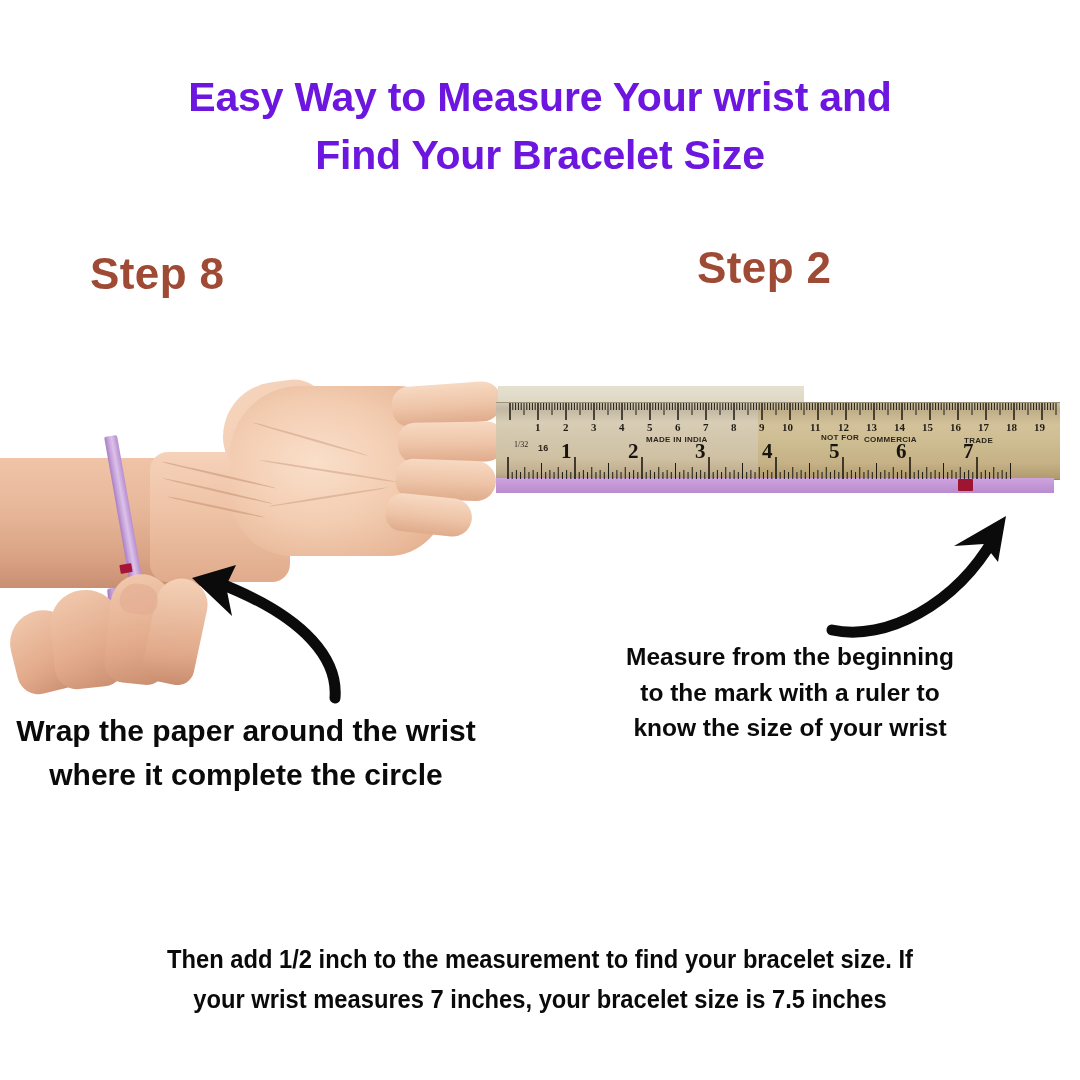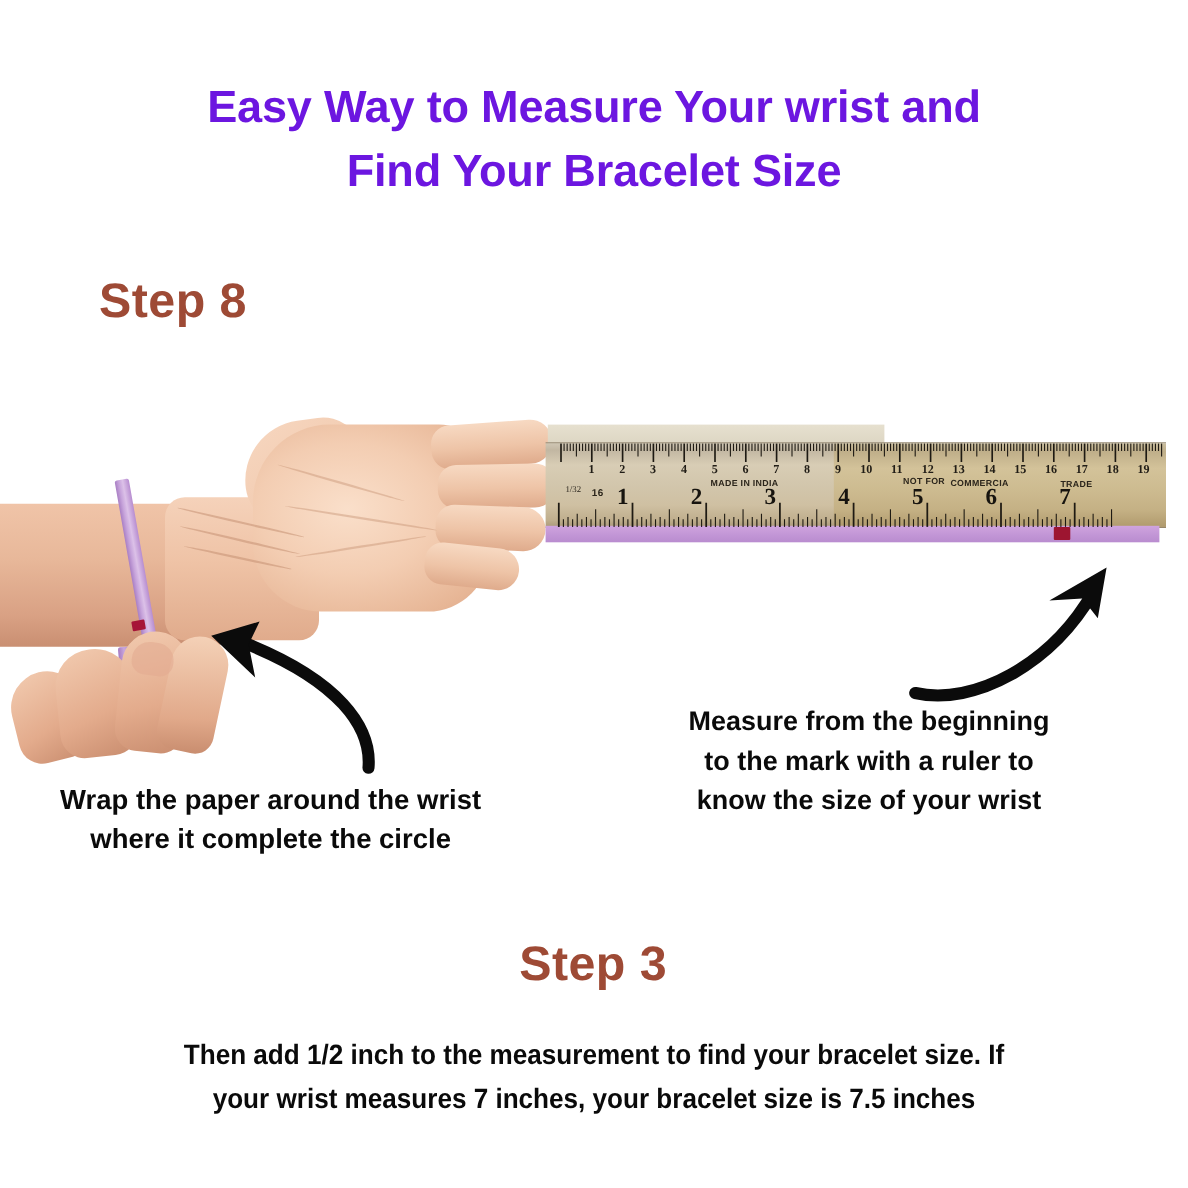--- a/index.html
+++ b/index.html
@@ -54,21 +54,21 @@
     position: absolute;
     color: #0a0a0a;
     font-weight: bold;
     text-align: center;
     line-height: 1.45;
   }
   #step1-caption {
     left: 0px;
     top: 709px;
     width: 492px;
-    font-size: 25px;
+    font-size: 30px;
   }
   #step2-caption {
     left: 560px;
     top: 639px;
     width: 460px;
     font-size: 24.5px;
   }
   #step3-caption {
     left: 70px;
     top: 940px;
@@ -323,20 +323,21 @@
 
 <div class="canvas">
 
   <div class="title">
     <span class="tline">Easy Way to Measure Your wrist and</span>
     <span class="tline">Find Your Bracelet Size</span>
   </div>
 
   <div class="step-heading" id="step1-heading">Step 8</div>
 
+  <div class="step-heading" id="step2-heading">Step 2</div>
 
   <div id="photo-hand">
     <div class="forearm"></div>
     <div class="wrist"></div>
     <div class="thumb-base"></div>
     <div class="palm"></div>
     <div class="finger f1"></div>
     <div class="finger f2"></div>
     <div class="finger f3"></div>
     <div class="finger f4"></div>
@@ -739,19 +740,18 @@
     <span class="cline">Wrap the paper around the wrist</span>
     <span class="cline">where it complete the circle</span>
   </div>
 
   <div class="caption" id="step2-caption">
     <span class="cline">Measure from the beginning</span>
     <span class="cline">to the mark with a ruler to</span>
     <span class="cline">know the size of your wrist</span>
   </div>
 
-  <div class="step-heading" id="step3-heading">Step 3</div>
   <div class="caption" id="step3-caption">
     <span class="cline">Then add 1/2 inch to the measurement  to find your bracelet size. If</span>
     <span class="cline">your wrist measures 7 inches, your bracelet size is 7.5 inches</span>
   </div>
 
 </div>
 
 </body></html>

